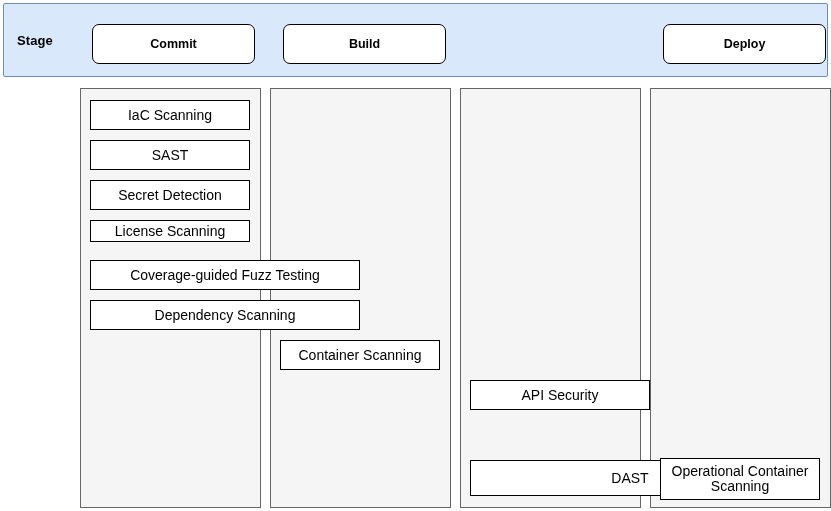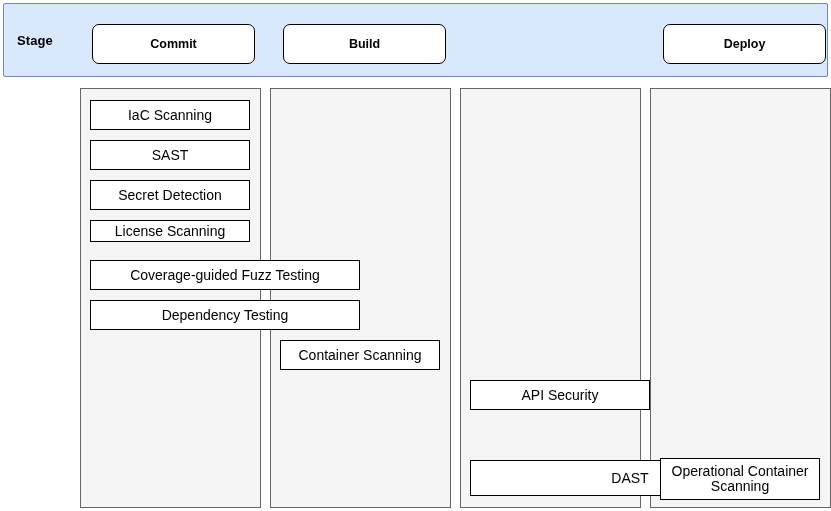--- a/index.html
+++ b/index.html
@@ -102,18 +102,18 @@
 <div class="lane" id="lane-1"></div>
 <div class="lane" id="lane-2"></div>
 <div class="lane" id="lane-3"></div>
 
 <div id="activity-layer">
     <div class="activity" style="left: 90px; top: 100px; width: 160px; height: 30px;">IaC Scanning</div>
     <div class="activity" style="left: 90px; top: 140px; width: 160px; height: 30px;">SAST</div>
     <div class="activity" style="left: 90px; top: 180px; width: 160px; height: 30px;">Secret Detection</div>
     <div class="activity" style="left: 90px; top: 220px; width: 160px; height: 22px;">License Scanning</div>
     <div class="activity" style="left: 90px; top: 260px; width: 270px; height: 30px;">Coverage-guided Fuzz Testing</div>
-    <div class="activity" style="left: 90px; top: 300px; width: 270px; height: 30px;">Dependency Testing</div>
+    <div class="activity" style="left: 90px; top: 300px; width: 270px; height: 30px;">Dependency Scanning</div>
     <div class="activity" style="left: 280px; top: 340px; width: 160px; height: 30px;">Container Scanning</div>
     <div class="activity" style="left: 470px; top: 380px; width: 180px; height: 30px;">API Security</div>
     <div class="activity" style="left: 470px; top: 420px; width: 320px; height: 36px; margin-top: 40px;">DAST</div>
     <div class="activity" style="left: 660px; top: 458px; width: 160px; height: 42px;">Operational Container Scanning</div>
   </div>
 
 </body></html>

